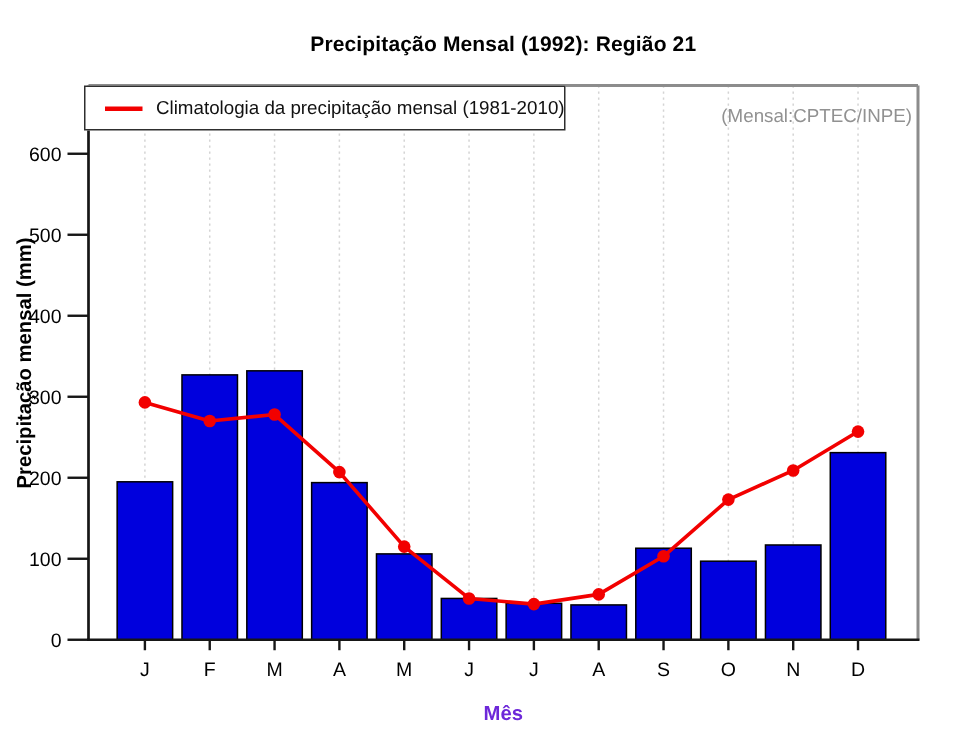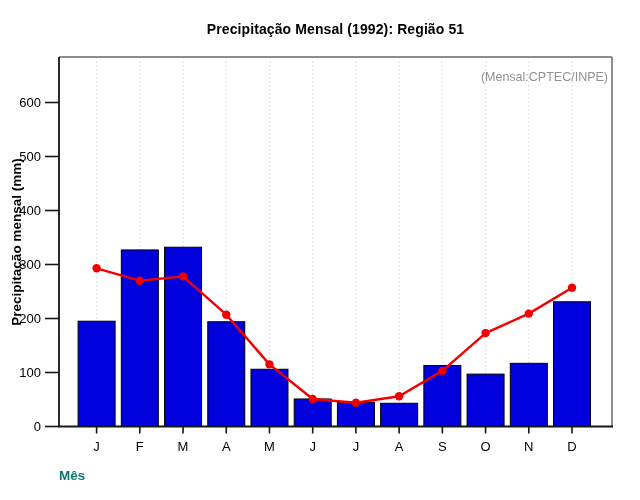--- a/index.html
+++ b/index.html
@@ -30,21 +30,21 @@
     position:absolute;left:400px;top:70px;width:208px;
     text-align:right;font-size:12.5px;color:#919191;white-space:nowrap;
   }
   .y-label{
     position:absolute;left:16px;top:242px;
     transform:translate(-50%,-50%) rotate(-90deg);
     font-size:13.5px;font-weight:bold;color:#000;white-space:nowrap;
   }
   .x-label{
     position:absolute;left:59px;top:468px;width:553px;
-    font-size:13.5px;font-weight:bold;color:#0f766e;
+    text-align:center;font-size:13.5px;font-weight:bold;color:#6d28d9;
   }
 </style>
 </head>
 <body>
 
 <div id="stage">
 
   <svg id="plot-svg" width="640" height="500" viewBox="0 0 640 500">
       <line x1="96.6" y1="57" x2="96.6" y2="426.5" stroke="#d4d4d4" stroke-width="1" stroke-dasharray="1.5,2.5"></line>
       <line x1="139.82" y1="57" x2="139.82" y2="426.5" stroke="#d4d4d4" stroke-width="1" stroke-dasharray="1.5,2.5"></line>
@@ -120,22 +120,26 @@
       <line x1="442.36" y1="426.5" x2="442.36" y2="433.5" stroke="#161616" stroke-width="1.6"></line>
       <text x="442.36" y="450.5" text-anchor="middle" font-size="13px" fill="#000" font-family="&quot;Liberation Sans&quot;, sans-serif">S</text>
       <line x1="485.58000000000004" y1="426.5" x2="485.58000000000004" y2="433.5" stroke="#161616" stroke-width="1.6"></line>
       <text x="485.58000000000004" y="450.5" text-anchor="middle" font-size="13px" fill="#000" font-family="&quot;Liberation Sans&quot;, sans-serif">O</text>
       <line x1="528.8" y1="426.5" x2="528.8" y2="433.5" stroke="#161616" stroke-width="1.6"></line>
       <text x="528.8" y="450.5" text-anchor="middle" font-size="13px" fill="#000" font-family="&quot;Liberation Sans&quot;, sans-serif">N</text>
       <line x1="572.02" y1="426.5" x2="572.02" y2="433.5" stroke="#161616" stroke-width="1.6"></line>
       <text x="572.02" y="450.5" text-anchor="middle" font-size="13px" fill="#000" font-family="&quot;Liberation Sans&quot;, sans-serif">D</text>
     </svg>
 
-  <div class="chart-title">Precipitação Mensal (1992): Região 51</div>
+  <div class="chart-title">Precipitação Mensal (1992): Região 21</div>
 
+  <div class="legend">
+    <span class="legend-swatch"></span>
+    <span class="legend-label">Climatologia da precipitação mensal (1981-2010)</span>
+  </div>
 
   <div class="annotation">(Mensal:CPTEC/INPE)</div>
 
   <div class="y-label">Precipitação mensal (mm)</div>
 
   <div class="x-label">Mês</div>
 
 </div>
 
 </body></html>

